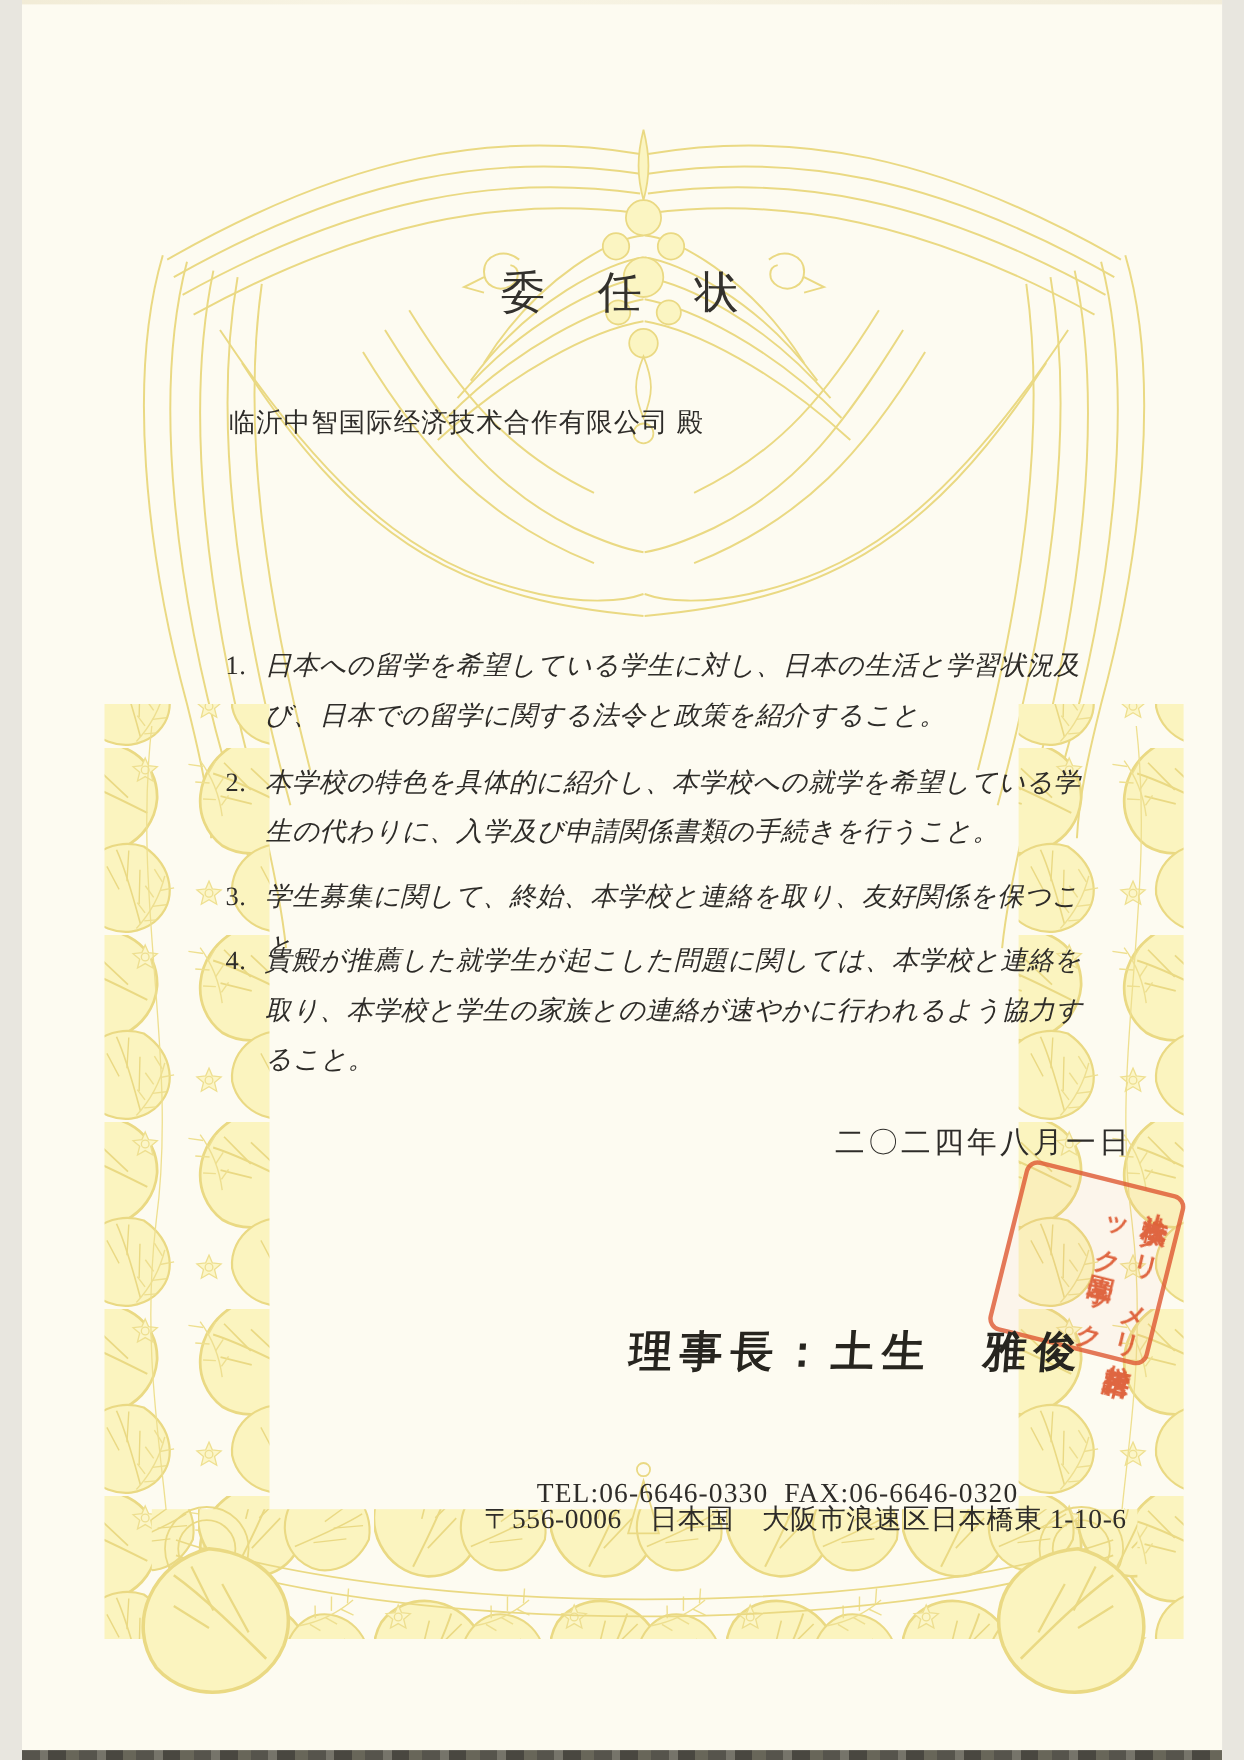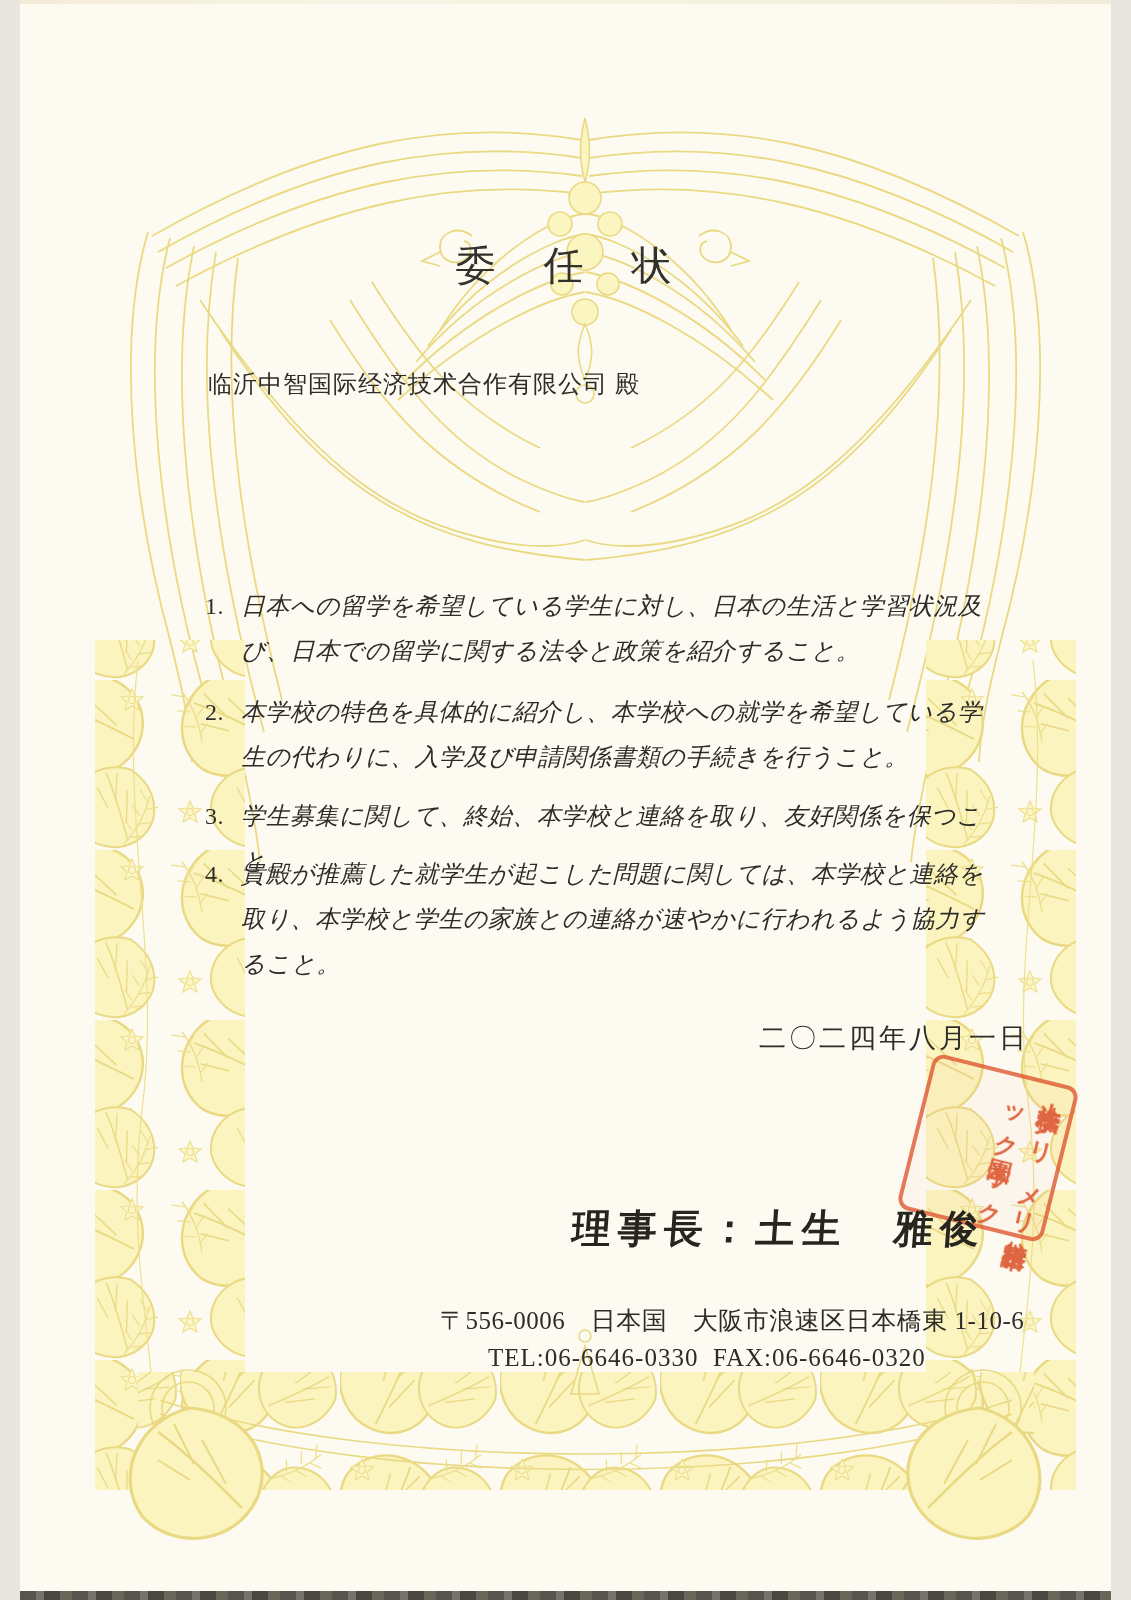--- a/index.html
+++ b/index.html
@@ -27,21 +27,21 @@
   .item .itxt{flex:1;font-style:italic;}
   .i1{top:584px;} .i2{top:690px;} .i3{top:794px;} .i4{top:852px;}
   .date-line{left:703px;top:1020px;font-size:27px;letter-spacing:3px;margin-left:36px;}
   .school-line{left:487px;top:1156px;font-size:25px;letter-spacing:1px;z-index:3;}
   .chairman-line{
     left:552px;top:1202px;font-size:39px;font-weight:bold;
     letter-spacing:7px;transform:skewX(-4deg);
     color:#27251f;z-index:3;
     font-family:"DejaVu Serif","Liberation Serif",serif;
   }
-  .address-line{left:420px;top:1304px;font-size:25px;letter-spacing:0.5px;}
+  .address-line{left:420px;top:1364px;font-size:25px;letter-spacing:0.5px;}
   .tel-line{left:468px;top:1344px;font-size:25px;letter-spacing:1px;font-family:"Liberation Serif",serif;}
   .seal{
     position:absolute;left:893px;top:1068px;width:150px;height:160px;
     border:4px solid rgba(221,85,47,0.85);
     border-radius:12px;
     transform:rotate(14deg);
     background:rgba(230,110,70,0.04);
     z-index:2;
     display:flex;justify-content:center;
     writing-mode:vertical-rl;

